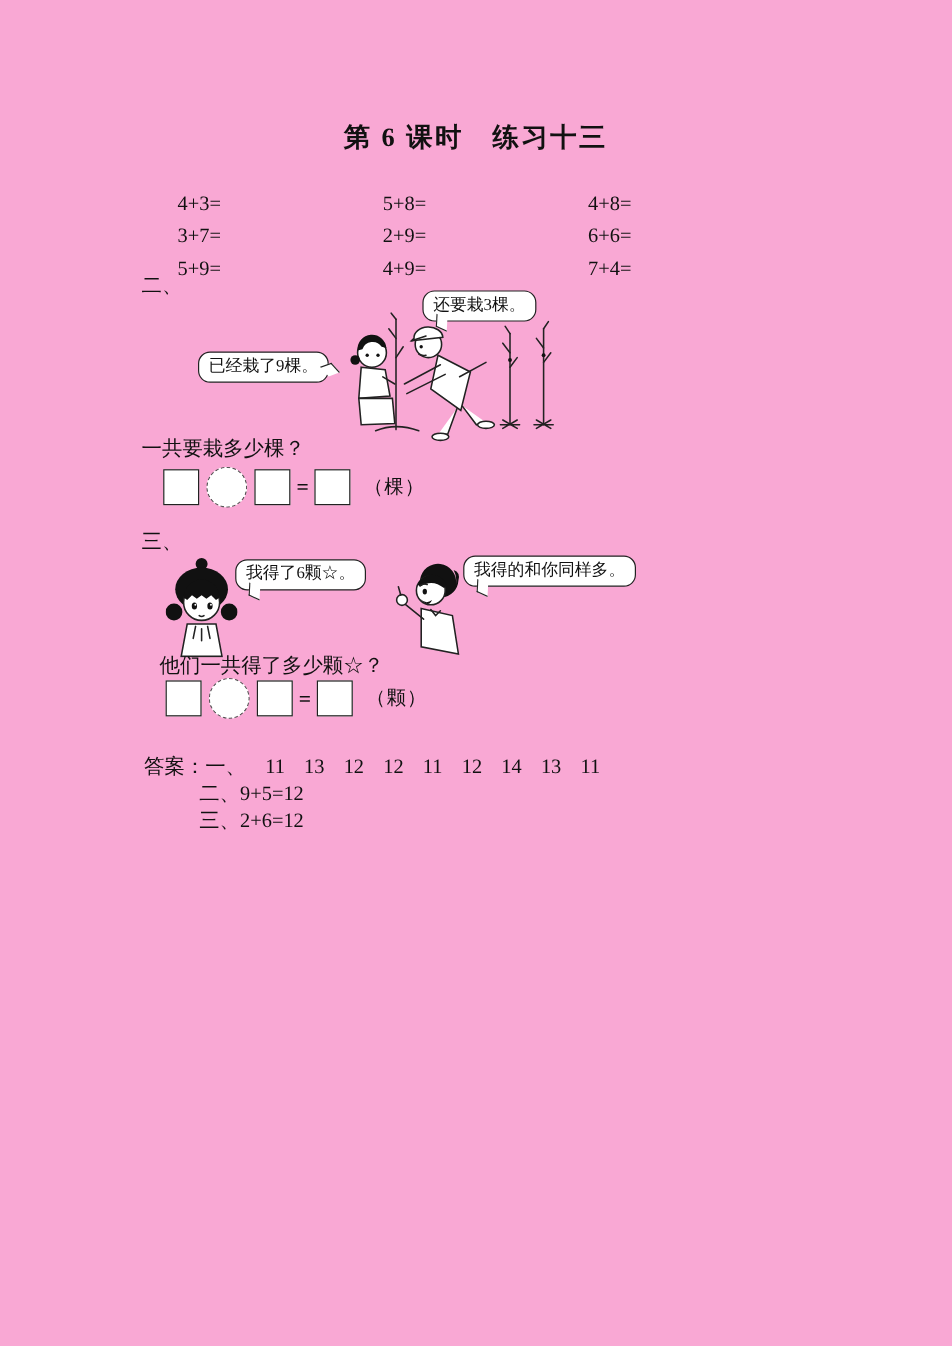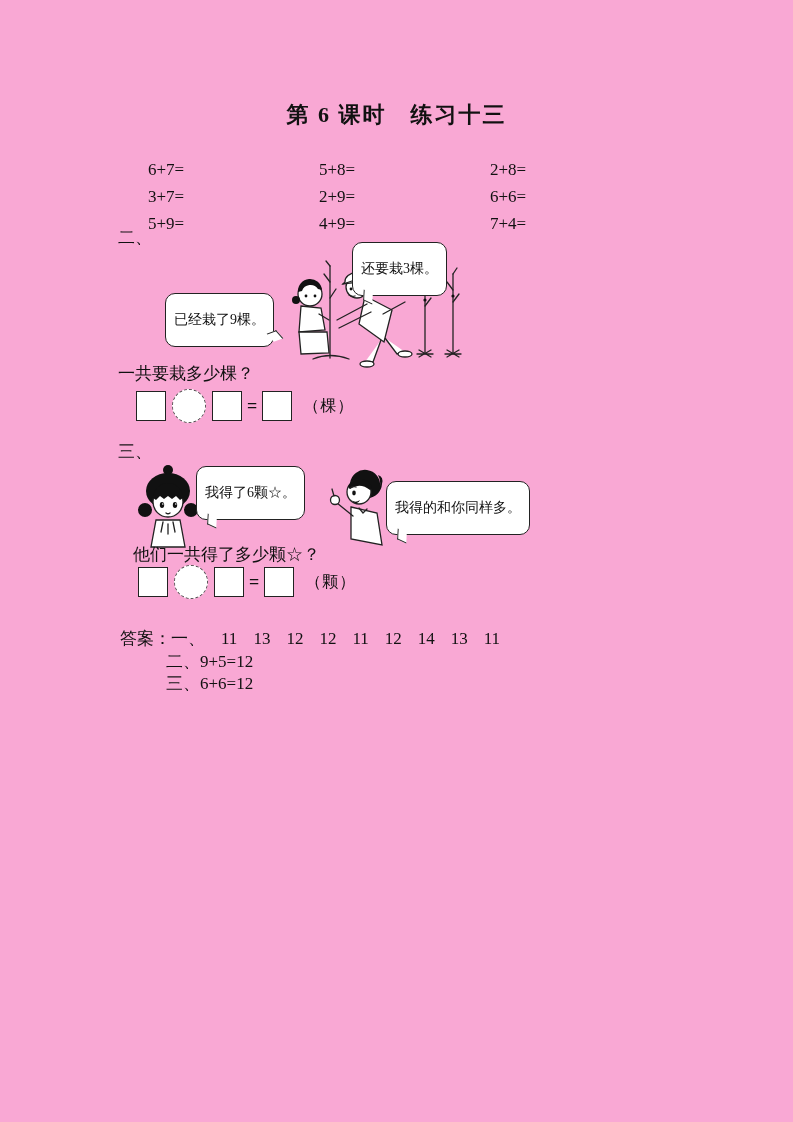--- a/index.html
+++ b/index.html
@@ -22,21 +22,21 @@
     position:absolute;left:148px;top:160px;width:430px;
     display:grid;grid-template-columns:171px 171px 88px;
     row-gap:7px;font-size:17px;
   }
   .problem-cell{white-space:nowrap;}
   .sec-label{position:absolute;font-size:17px;}
   .illus{position:absolute;}
   .bubble{
     position:absolute;background:#fff;
     border:1.3px solid #222;border-radius:10px;
-    padding:17px 8px;font-size:14px;white-space:nowrap;line-height:1.3;
+    padding:3px 8px;font-size:14px;white-space:nowrap;line-height:1.3;
   }
   .bubble::after{
     content:'';position:absolute;width:9px;height:9px;background:#fff;
   }
   .tail-dl::after{ 
     left:10px;bottom:-7px;
     border-left:1.3px solid #222;border-bottom:1.3px solid #222;
     transform:rotate(25deg) skewX(22deg);
   }
   .tail-r::after{ 
@@ -68,23 +68,23 @@
 </style>
 </head>
 <body>
 
 <div class="page">
 
   <h1 class="title">第 6 课时　练习十三</h1>
 
 
   <div class="problems">
-    <span class="problem-cell">6+7=</span>
+    <span class="problem-cell">4+3=</span>
     <span class="problem-cell">5+8=</span>
-    <span class="problem-cell">2+8=</span>
+    <span class="problem-cell">4+8=</span>
     <span class="problem-cell">3+7=</span>
     <span class="problem-cell">2+9=</span>
     <span class="problem-cell">6+6=</span>
     <span class="problem-cell">5+9=</span>
     <span class="problem-cell">4+9=</span>
     <span class="problem-cell">7+4=</span>
   </div>
 
   <div class="sec-label" style="left:118px;top:226px">二、</div>
 
@@ -180,21 +180,21 @@
       <ellipse class="fillb" cx="31" cy="26" rx="1.8" ry="2.4"></ellipse>
       <path class="ln" d="M27,21 q3,-2 6,-1"></path>
       <path class="fillb" d="M27,32 q5,5 10,1 q-3,7 -10,-1 z"></path>
       <path class="white" d="M28,40 L54,46 L59,78 L28,72 z"></path>
       <path class="ln" d="M36,41 L40,46 L44,42"></path>
       <line class="ln" x1="30" y1="49" x2="14" y2="36"></line>
       <circle class="white" cx="12" cy="33" r="4.5"></circle>
       <line class="ln" x1="11" y1="29" x2="9" y2="22"></line>
     </svg>
 
-    <div class="bubble tail-dl" style="left:248px;top:23px">我得的和你同样多。</div>
+    <div class="bubble tail-dl" style="left:248px;top:5px">我得的和你同样多。</div>
   </div>
 
   <div class="question" style="left:133px;top:543px">他们一共得了多少颗☆？</div>
 
   <div class="equation" style="left:138px;top:564px">
     <span class="eq-box"></span>
     <span class="op-circle"></span>
     <span class="eq-box"></span>
     <span class="eq-sign">=</span>
     <span class="eq-box"></span>
@@ -212,17 +212,17 @@
       <span class="ans-num">11</span>
       <span class="ans-num">12</span>
       <span class="ans-num">14</span>
       <span class="ans-num">13</span>
       <span class="ans-num">11</span>
     </div>
     <div class="ans-indent">
       <span>二、</span><span>9+5=12</span>
     </div>
     <div class="ans-indent">
-      <span>三、</span><span>6+6=12</span>
+      <span>三、</span><span>2+6=12</span>
     </div>
   </div>
 
 </div>
 
 </body></html>

